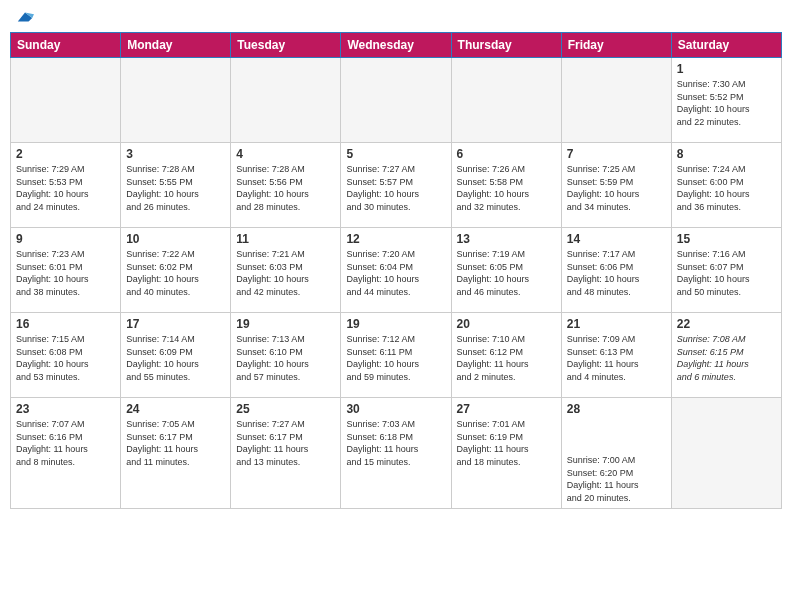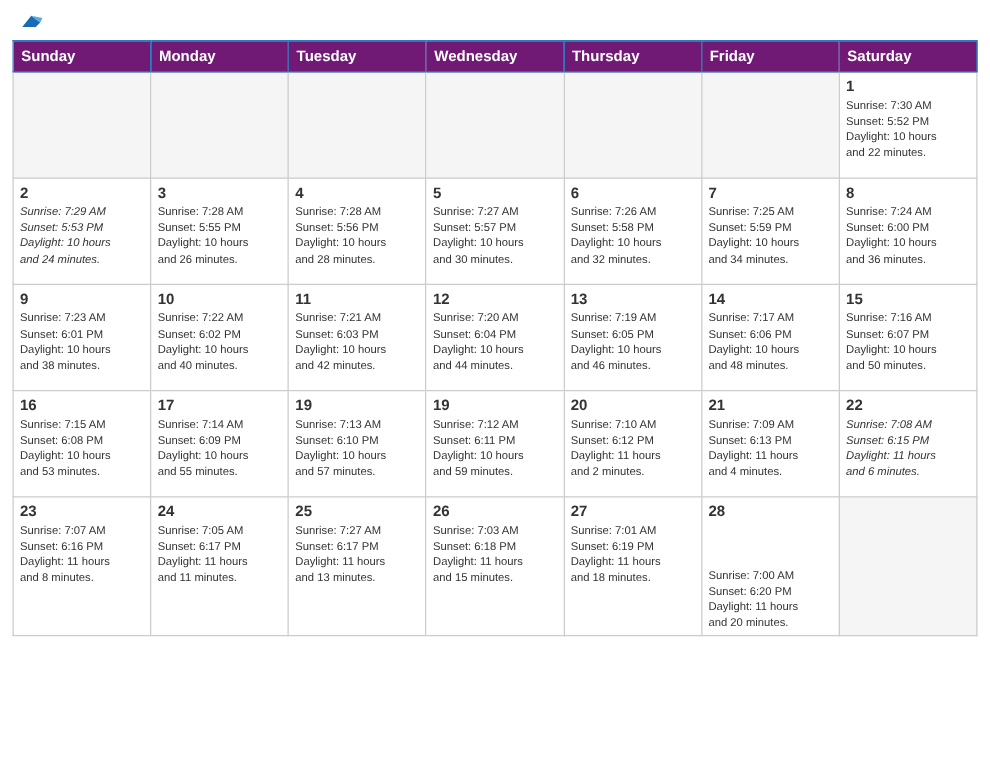--- a/index.html
+++ b/index.html
@@ -54,21 +54,21 @@
     .location {
       font-size: 14px;
       color: #555;
     }
     .calendar {
       width: 100%;
       border-collapse: collapse;
       border: 1px solid #ccc;
     }
     .calendar th {
-      background-color: #701a75;
+      background-color: #be185d;
       color: #fff;
       font-size: 12px;
       font-weight: bold;
       padding: 5px 6px;
       text-align: left;
       border: 1px solid #2e7abf;
       margin-left: 46px;
     }
     .calendar td {
       vertical-align: top;
@@ -142,21 +142,21 @@
           <span class="day-number">1</span>
           <div class="day-info" style="white-space: pre-line;">Sunrise: 7:30 AM
 Sunset: 5:52 PM
 Daylight: 10 hours
 and 22 minutes.</div>
         </td>
       </tr>
       <tr class="week-row">
         <td>
           <span class="day-number">2</span>
-          <div class="day-info" style="white-space: pre-line; font-style: italic;">Sunrise: 7:29 AM
+          <div class="day-info" style="white-space: pre-line;">Sunrise: 7:29 AM
 Sunset: 5:53 PM
 Daylight: 10 hours
 and 24 minutes.</div>
         </td>
         <td>
           <span class="day-number">3</span>
           <div class="day-info" style="white-space: pre-line;">Sunrise: 7:28 AM
 Sunset: 5:55 PM
 Daylight: 10 hours
 and 26 minutes.</div>
@@ -315,21 +315,21 @@
 and 11 minutes.</div>
         </td>
         <td>
           <span class="day-number">25</span>
           <div class="day-info" style="white-space: pre-line;">Sunrise: 7:27 AM
 Sunset: 6:17 PM
 Daylight: 11 hours
 and 13 minutes.</div>
         </td>
         <td>
-          <span class="day-number">26</span>
+          <span class="day-number">30</span>
           <div class="day-info" style="white-space: pre-line;">Sunrise: 7:03 AM
 Sunset: 6:18 PM
 Daylight: 11 hours
 and 15 minutes.</div>
         </td>
         <td>
           <span class="day-number">27</span>
           <div class="day-info" style="white-space: pre-line;">Sunrise: 7:01 AM
 Sunset: 6:19 PM
 Daylight: 11 hours

